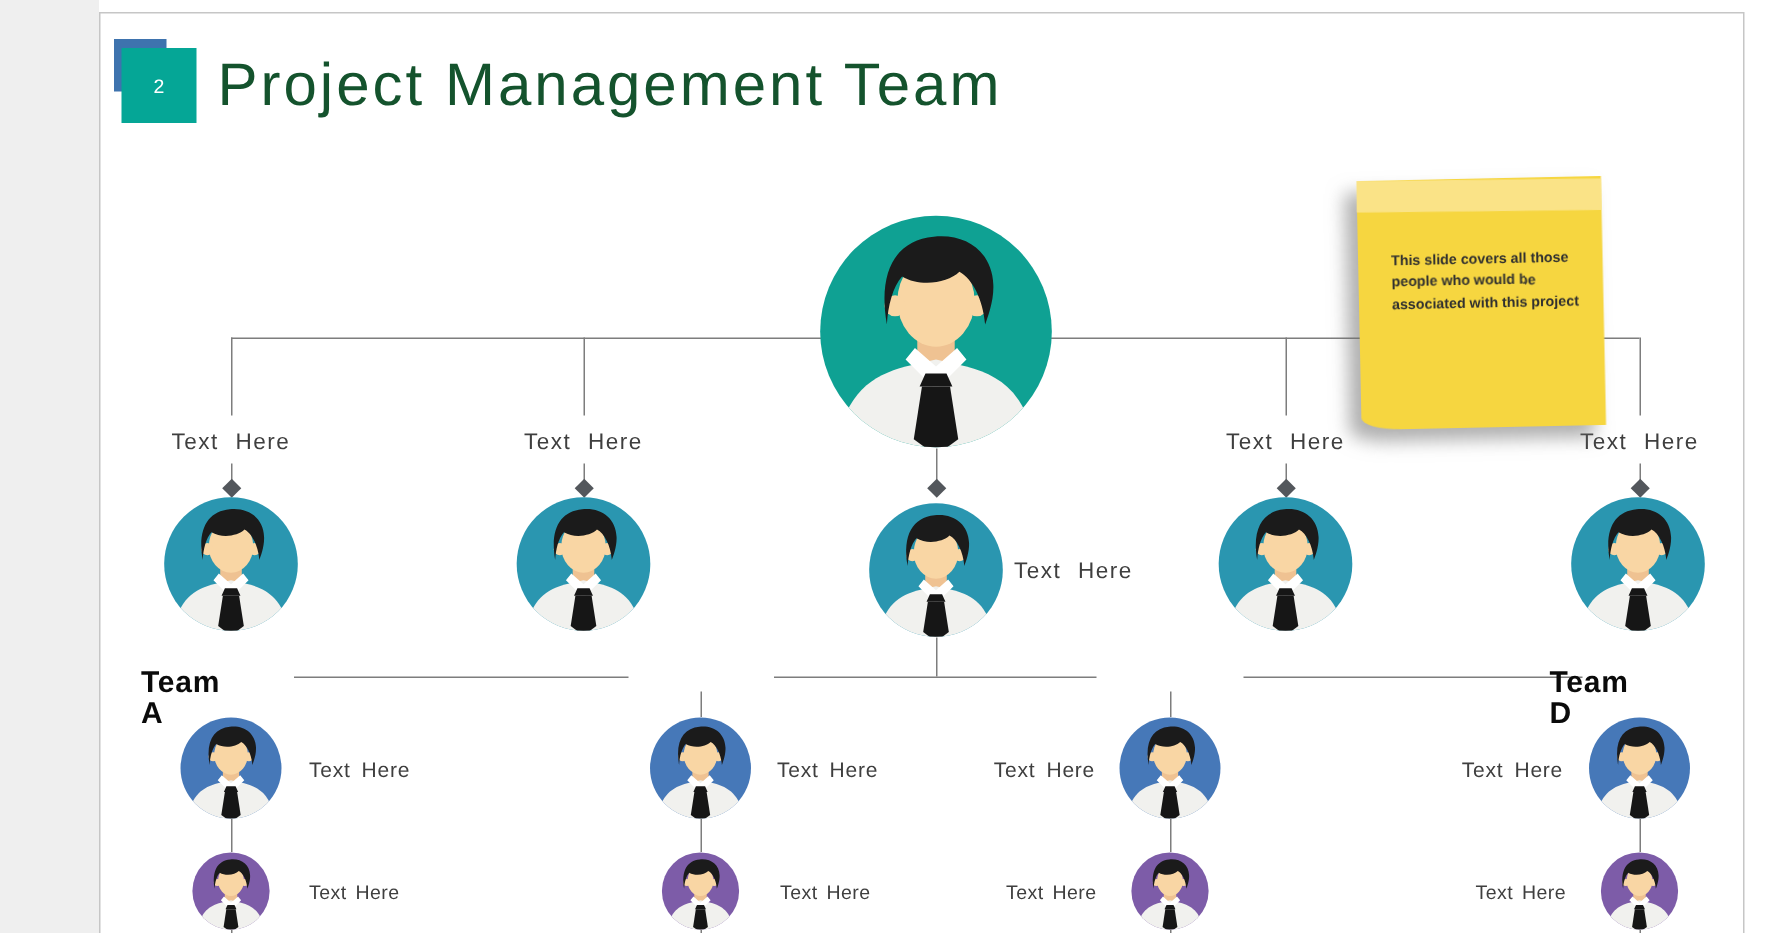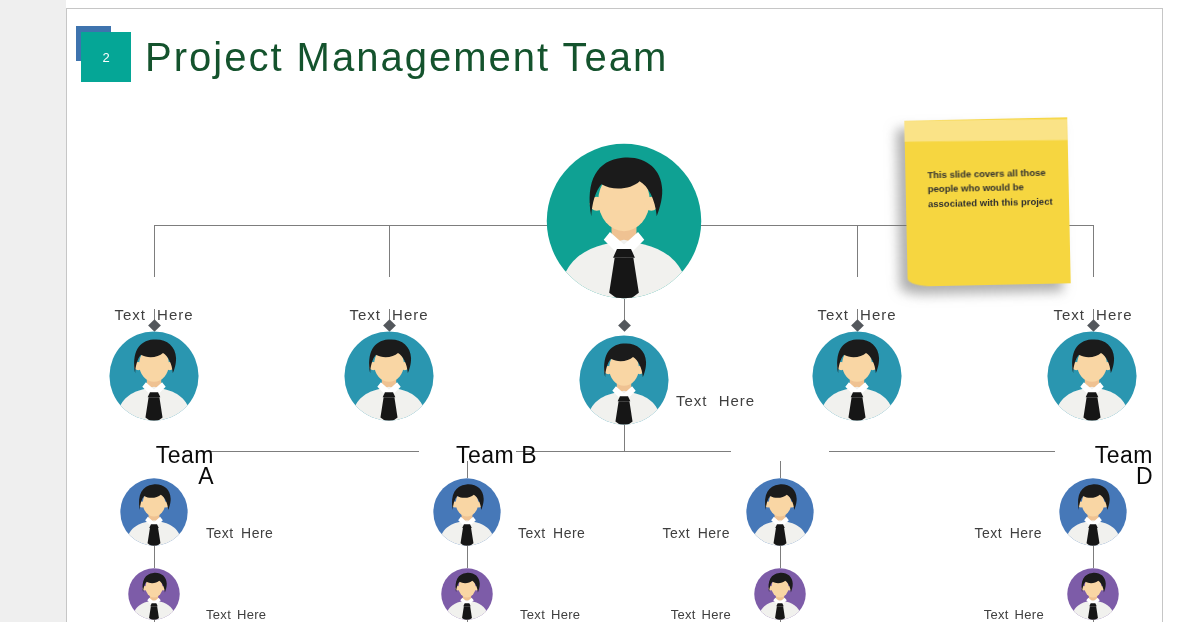--- a/index.html
+++ b/index.html
@@ -39,29 +39,29 @@
   }
   
   .avatar{position:absolute;display:block;}
   .av-manager{color:var(--c-manager,#0FA193);}
   .av-lead{color:var(--c-lead,#2A93AE);}
   .av-member{color:var(--c-member,#4B79B4);}
   .av-junior{color:var(--c-junior,#7B5FA7);}
   
   .ph-label{
     position:absolute;color:#3f3f3f;font-size:15px;
-    letter-spacing:1px;word-spacing:6px;white-space:nowrap;margin-top:20px;
+    letter-spacing:1px;word-spacing:6px;white-space:nowrap;
   }
   .ph-center{text-align:center;width:140px;}
   .ph-small{font-size:14px;letter-spacing:.5px;word-spacing:3px;}
   .ph-tiny{font-size:13px;letter-spacing:.3px;word-spacing:2px;}
   .ph-right{text-align:right;width:120px;}
   .team-label{
-    position:absolute;color:#0a0a0a;font-size:23px;font-weight:normal;
-    letter-spacing:.5px;text-align:right;line-height:21px;z-index:2;
+    position:absolute;color:#0a0a0a;font-size:20px;font-weight:bold;
+    letter-spacing:.5px;text-align:left;line-height:21px;z-index:2;
   }
   
   .sticky{
     position:absolute;left:839px;top:110px;width:163px;height:166px;
     transform:rotate(-1.2deg);z-index:5;
     filter:drop-shadow(-8px 8px 6px rgba(110,110,110,0.55));
   }
   .sticky-body{
     position:absolute;inset:0;background:var(--note-color,#F6D640);
     border-bottom-left-radius:26px 8px;
@@ -158,21 +158,20 @@
   <div class="vline" style="left:557px;top:416px;height:26px;"></div>
 
   <div class="hline" style="left:129px;top:442px;width:223px;"></div>
   <div class="hline" style="left:449px;top:442px;width:215px;"></div>
   <div class="hline" style="left:762px;top:442px;width:226px;"></div>
 
   <div class="team-label" style="left:27px;top:436px;width:120px;">
     <div>Team</div>
     <div>A</div>
   </div>
-  <div class="team-label" style="left:330px;top:436px;width:140px;">Team B</div>
   <div class="team-label" style="left:966px;top:436px;width:120px;">
     <div>Team</div>
     <div>D</div>
   </div>
 
   <div class="vline" style="left:400px;top:452px;height:17px;"></div>
   <div class="vline" style="left:713px;top:452px;height:17px;"></div>
 
   <svg class="avatar av-member z3" style="left:53px;top:469px;" width="68" height="68" viewBox="0 0 100 100">
       <use href="#avatar-shape"></use>

